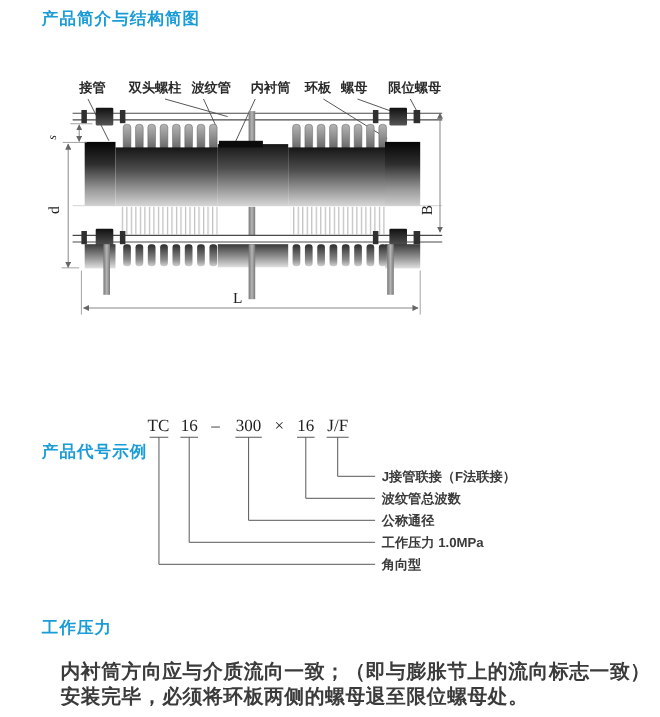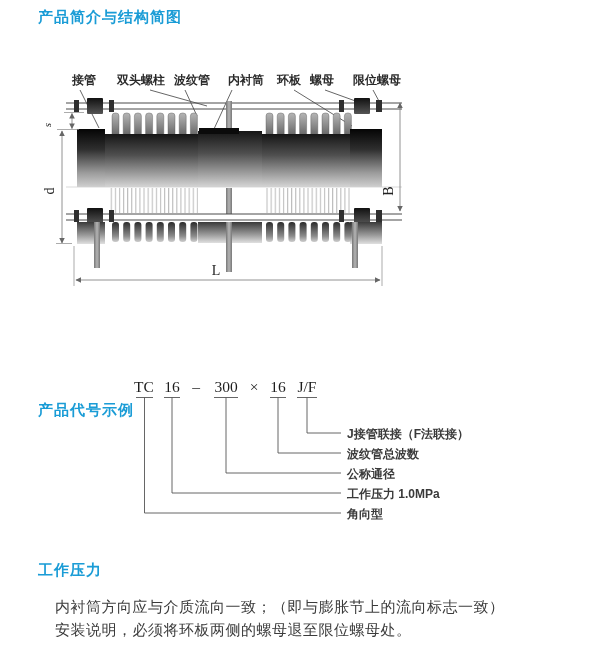--- a/index.html
+++ b/index.html
@@ -8,21 +8,21 @@
     font-family:"Liberation Sans",sans-serif;overflow:hidden;
   }
   .sec-heading{
     position:absolute;left:38px;color:#1a9cd6;font-size:15px;font-weight:bold;
     letter-spacing:1px;white-space:nowrap;
   }
   #heading-intro{top:8px;}
   #heading-code{top:365px;margin-top:36px;}
   #heading-install{top:561px;}
   .install-line{
-    position:absolute;left:55px;color:#3b3b3b;font-size:15px;font-weight:400;
+    position:absolute;left:55px;color:#3b3b3b;font-size:18px;font-weight:700;
     letter-spacing:.5px;white-space:nowrap;
   }
   #install-line-1{top:598px;}
   #install-line-2{top:621px;}
   svg{position:absolute;left:0;top:0;}
   .part-label{font:bold 12px "Liberation Sans",sans-serif;fill:#2a2a2a;}
   .dim-label{font:14px "Liberation Serif",serif;fill:#222;}
   .dim-label-s{font:italic 11px "Liberation Serif",serif;fill:#222;}
   .code-part{font:15.5px "Liberation Serif",serif;fill:#1e1e1e;}
   .callout-label{font:bold 12px "Liberation Sans",sans-serif;fill:#3a3a3a;}
@@ -235,13 +235,13 @@
   <g>
     <text class="callout-label" x="347" y="437.5">J接管联接（F法联接）</text>
     <text class="callout-label" x="347" y="457.5">波纹管总波数</text>
     <text class="callout-label" x="347" y="477.5">公称通径</text>
     <text class="callout-label" x="347" y="497.5">工作压力 1.0MPa</text>
     <text class="callout-label" x="347" y="517.5">角向型</text>
   </g>
 </svg>
 
 <div class="install-line" id="install-line-1">内衬筒方向应与介质流向一致；（即与膨胀节上的流向标志一致）</div>
-<div class="install-line" id="install-line-2">安装说明，必须将环板两侧的螺母退至限位螺母处。</div>
+<div class="install-line" id="install-line-2">安装完毕，必须将环板两侧的螺母退至限位螺母处。</div>
 
 </body></html>

